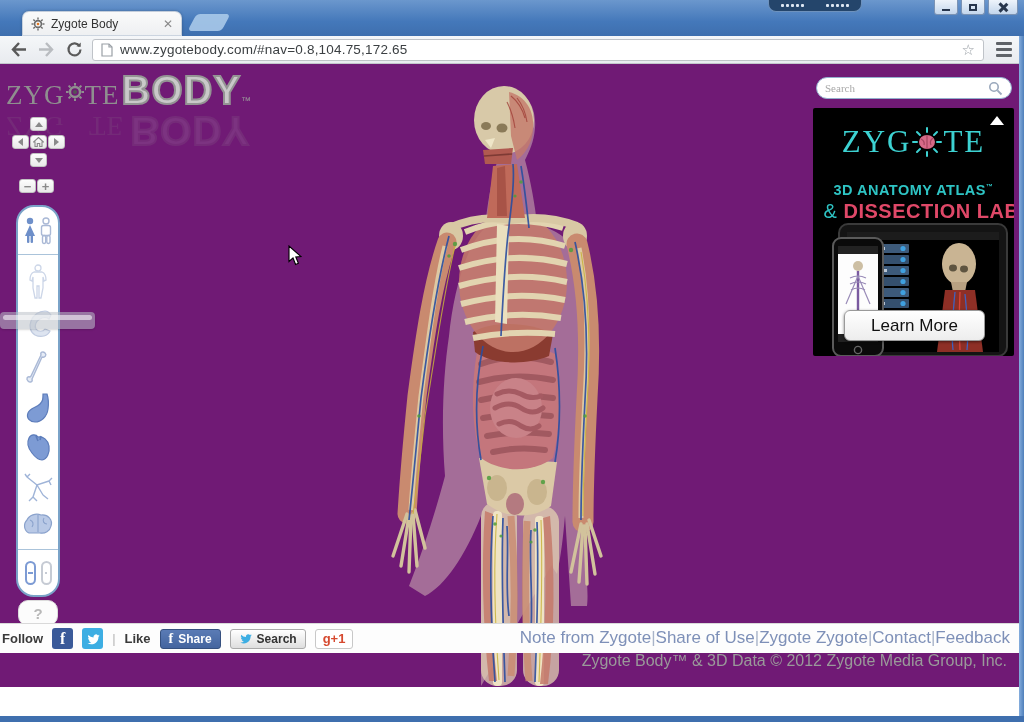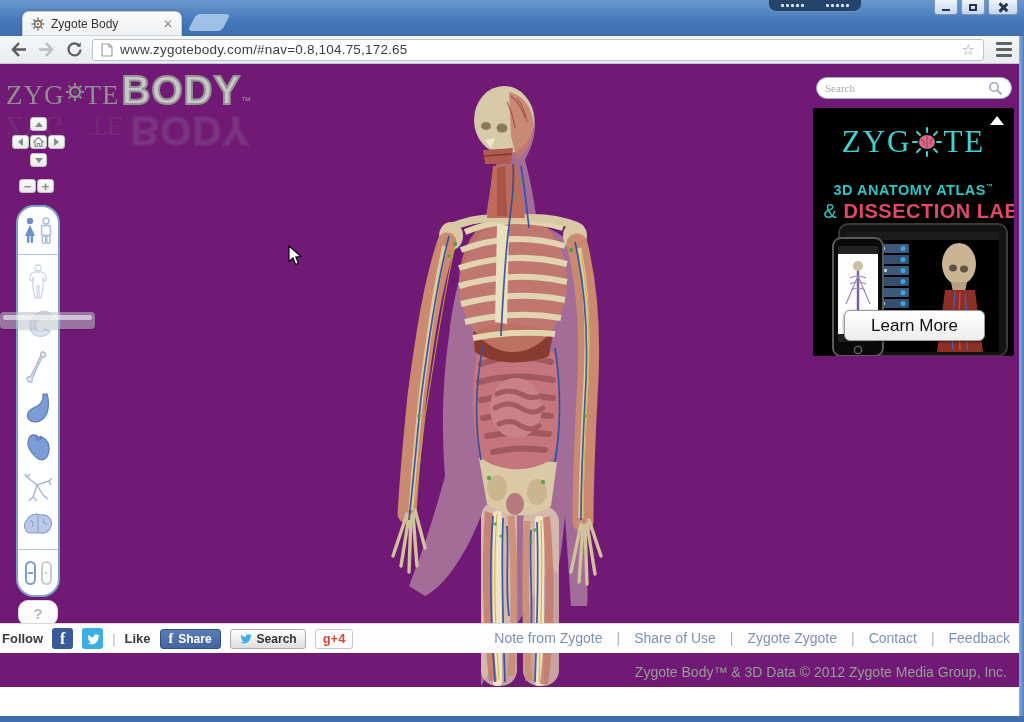--- a/index.html
+++ b/index.html
@@ -114,42 +114,42 @@
     font-size:14.5px; font-weight:bold; color:#2ec4c4; letter-spacing:.5px; }
   .ad-line1 sup { font-size:7px; }
   .ad-line2 { position:absolute; left:8px; top:92px; width:100%; text-align:center;
     font-size:20px; font-weight:bold; letter-spacing:.5px; color:#e04868; }
   .ad-line2 .amp { color:#2ec4c4; font-weight:normal; }
   .learnmore { position:absolute; left:31px; top:202px; width:141px; height:31px;
     background:linear-gradient(#ffffff,#ededed); border:1px solid #9a9a9a; border-radius:6px;
     display:flex; align-items:center; justify-content:center; font-size:17px; color:#111;
     box-shadow:0 1px 3px rgba(0,0,0,.5); z-index:5; }
 
-  .copyright { position:absolute; right:12px; top:600px; font-size:14px; color:#9a9a9a; }
+  .copyright { position:absolute; right:12px; top:588px; font-size:16px; color:#9a9a9a; }
 
   .socialbar { position:absolute; left:0; top:623px; width:1024px; height:30px;
     background:#fdfdfd; border-top:1px solid #d9d9d9; display:flex; align-items:center;
     padding:0 2px; gap:9px; z-index:35; }
   .sl-label { font-size:13px; font-weight:bold; color:#3a3a3a; }
   .sl-sep { color:#b5b5b5; font-size:13px; }
   .sq-icon { width:21px; height:21px; border-radius:3px; display:flex; align-items:center;
     justify-content:center; }
   .fb { background:#3a5a99; color:#fff; font-family:"Liberation Serif",serif;
     font-weight:bold; font-size:16px; }
   .tw { background:#3daee3; }
   .likebtn { height:20px; background:linear-gradient(#5a7bb5,#44659f); border:1px solid #35507f;
     border-radius:3px; color:#fff; font-size:12px; font-weight:bold; display:flex;
     align-items:center; gap:5px; padding:0 8px; }
   .tweetbtn { height:20px; background:linear-gradient(#ffffff,#dedede); border:1px solid #aaa;
     border-radius:3px; color:#333; font-size:12px; font-weight:bold; display:flex;
     align-items:center; gap:5px; padding:0 8px; }
   .gplusbtn { height:20px; background:#fff; border:1px solid #c8c8c8; border-radius:3px;
     color:#d6492f; font-size:13px; font-weight:bold; display:flex; align-items:center; padding:0 7px; }
   .footlinks { position:absolute; right:14px; top:623px; height:30px; display:flex;
-    align-items:center; gap:14px; font-size:14px; z-index:36; }
+    align-items:center; gap:0; font-size:17px; z-index:36; }
   .footlinks a { color:#7e90b8; text-decoration:none; }
   .footlinks .sep { color:#a9b4c9; }
 
   .cursor { position:absolute; left:288px; top:245px; z-index:60; pointer-events:none; }
 </style>
 </head>
 <body>
 
 <div id="stage">
 
@@ -595,21 +595,21 @@
     <span class="likebtn">
       <span style="font-family:'Liberation Serif',serif; font-size:14px;">f</span>
       <span>Share</span>
     </span>
     <span class="tweetbtn">
       <svg width="13" height="13" viewBox="0 0 14 14">
         <path d="M13.2 2.8c-.45.2-.93.33-1.43.4a2.5 2.5 0 0 0-4.26 2.28A7.1 7.1 0 0 1 2.36 2.9a2.5 2.5 0 0 0 .78 3.34c-.4-.01-.8-.12-1.13-.3v.03c0 1.21.86 2.22 2 2.45-.36.1-.75.12-1.13.04a2.5 2.5 0 0 0 2.34 1.74A5 5 0 0 1 1.5 11.23 7.07 7.07 0 0 0 5.33 12.3c4.6 0 7.12-3.81 7.12-7.12v-.33c.49-.35.91-.79 1.25-1.29-.45.2-.93.33-1.43.4.52-.31.91-.8 1.1-1.38z" fill="#3daee3"></path>
       </svg>
       <span>Search</span>
     </span>
-    <span class="gplusbtn">g+4</span>
+    <span class="gplusbtn">g+1</span>
   </div>
 
   <div class="footlinks">
     <a href="#">Note from Zygote</a>
     <span class="sep">|</span>
     <a href="#">Share of Use</a>
     <span class="sep">|</span>
     <a href="#">Zygote Zygote</a>
     <span class="sep">|</span>
     <a href="#">Contact</a>

